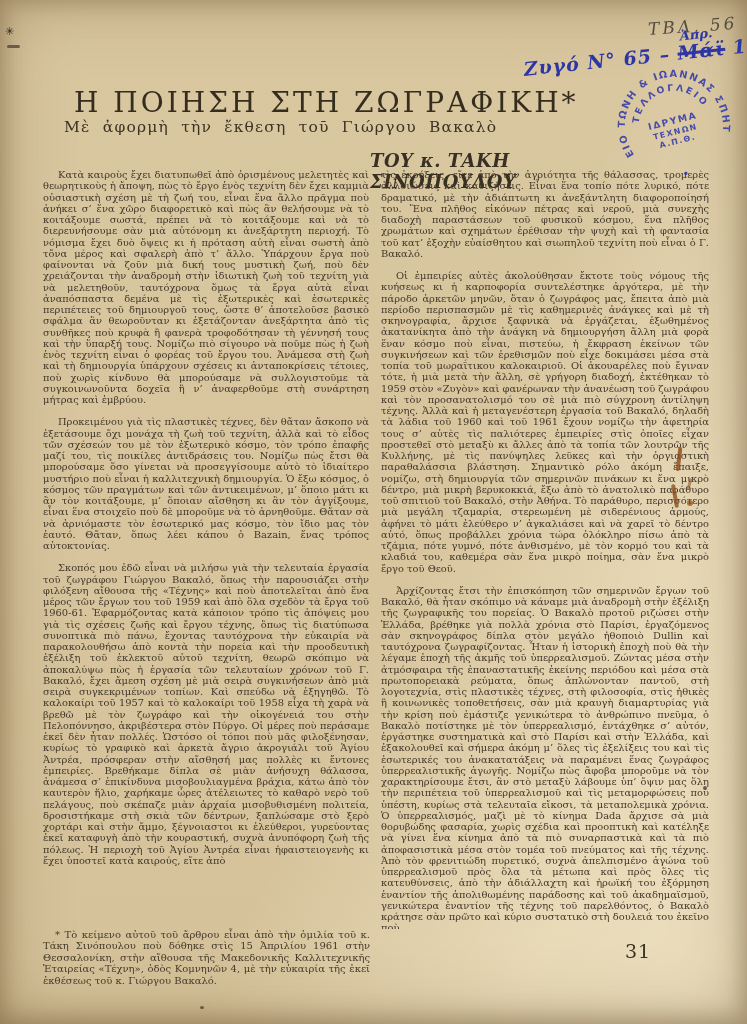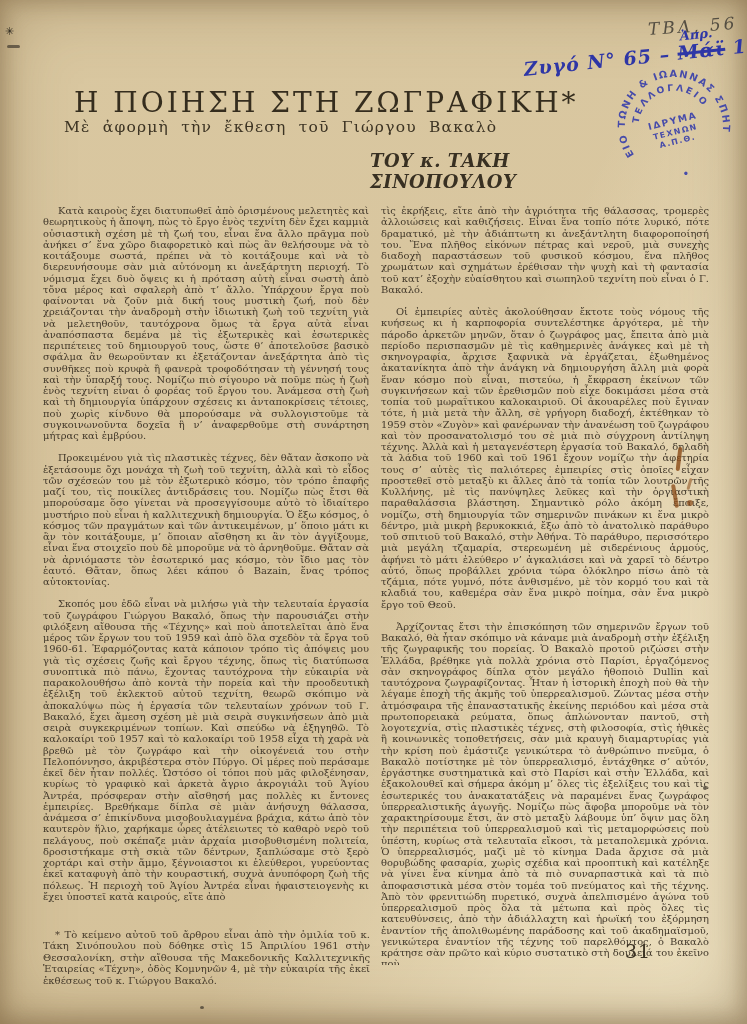--- a/index.html
+++ b/index.html
@@ -32,21 +32,20 @@
     position:absolute;left:370px;top:150px;width:276px;
     text-align:left;font-style:italic;font-weight:bold;
     font-size:18px;letter-spacing:.5px;color:#383022;
   }
   
   .col{
     position:absolute;
     font-size:9.9px;line-height:11.25px;
     text-align:justify;overflow:hidden;
     color:#42382a;
-    margin-top:36px;
   }
   .col p{margin:0 0 11px;text-indent:15px;}
   .col p.no-indent{text-indent:0;}
   .col-left{left:43px;top:169px;width:326px;height:702px;}
   .col-right{left:381px;top:169px;width:328px;height:760px;}
   .footnote{
     position:absolute;left:43px;top:929px;width:327px;
     font-size:10px;line-height:11.4px;text-align:justify;
     text-indent:12px;color:#453a2b;
   }

